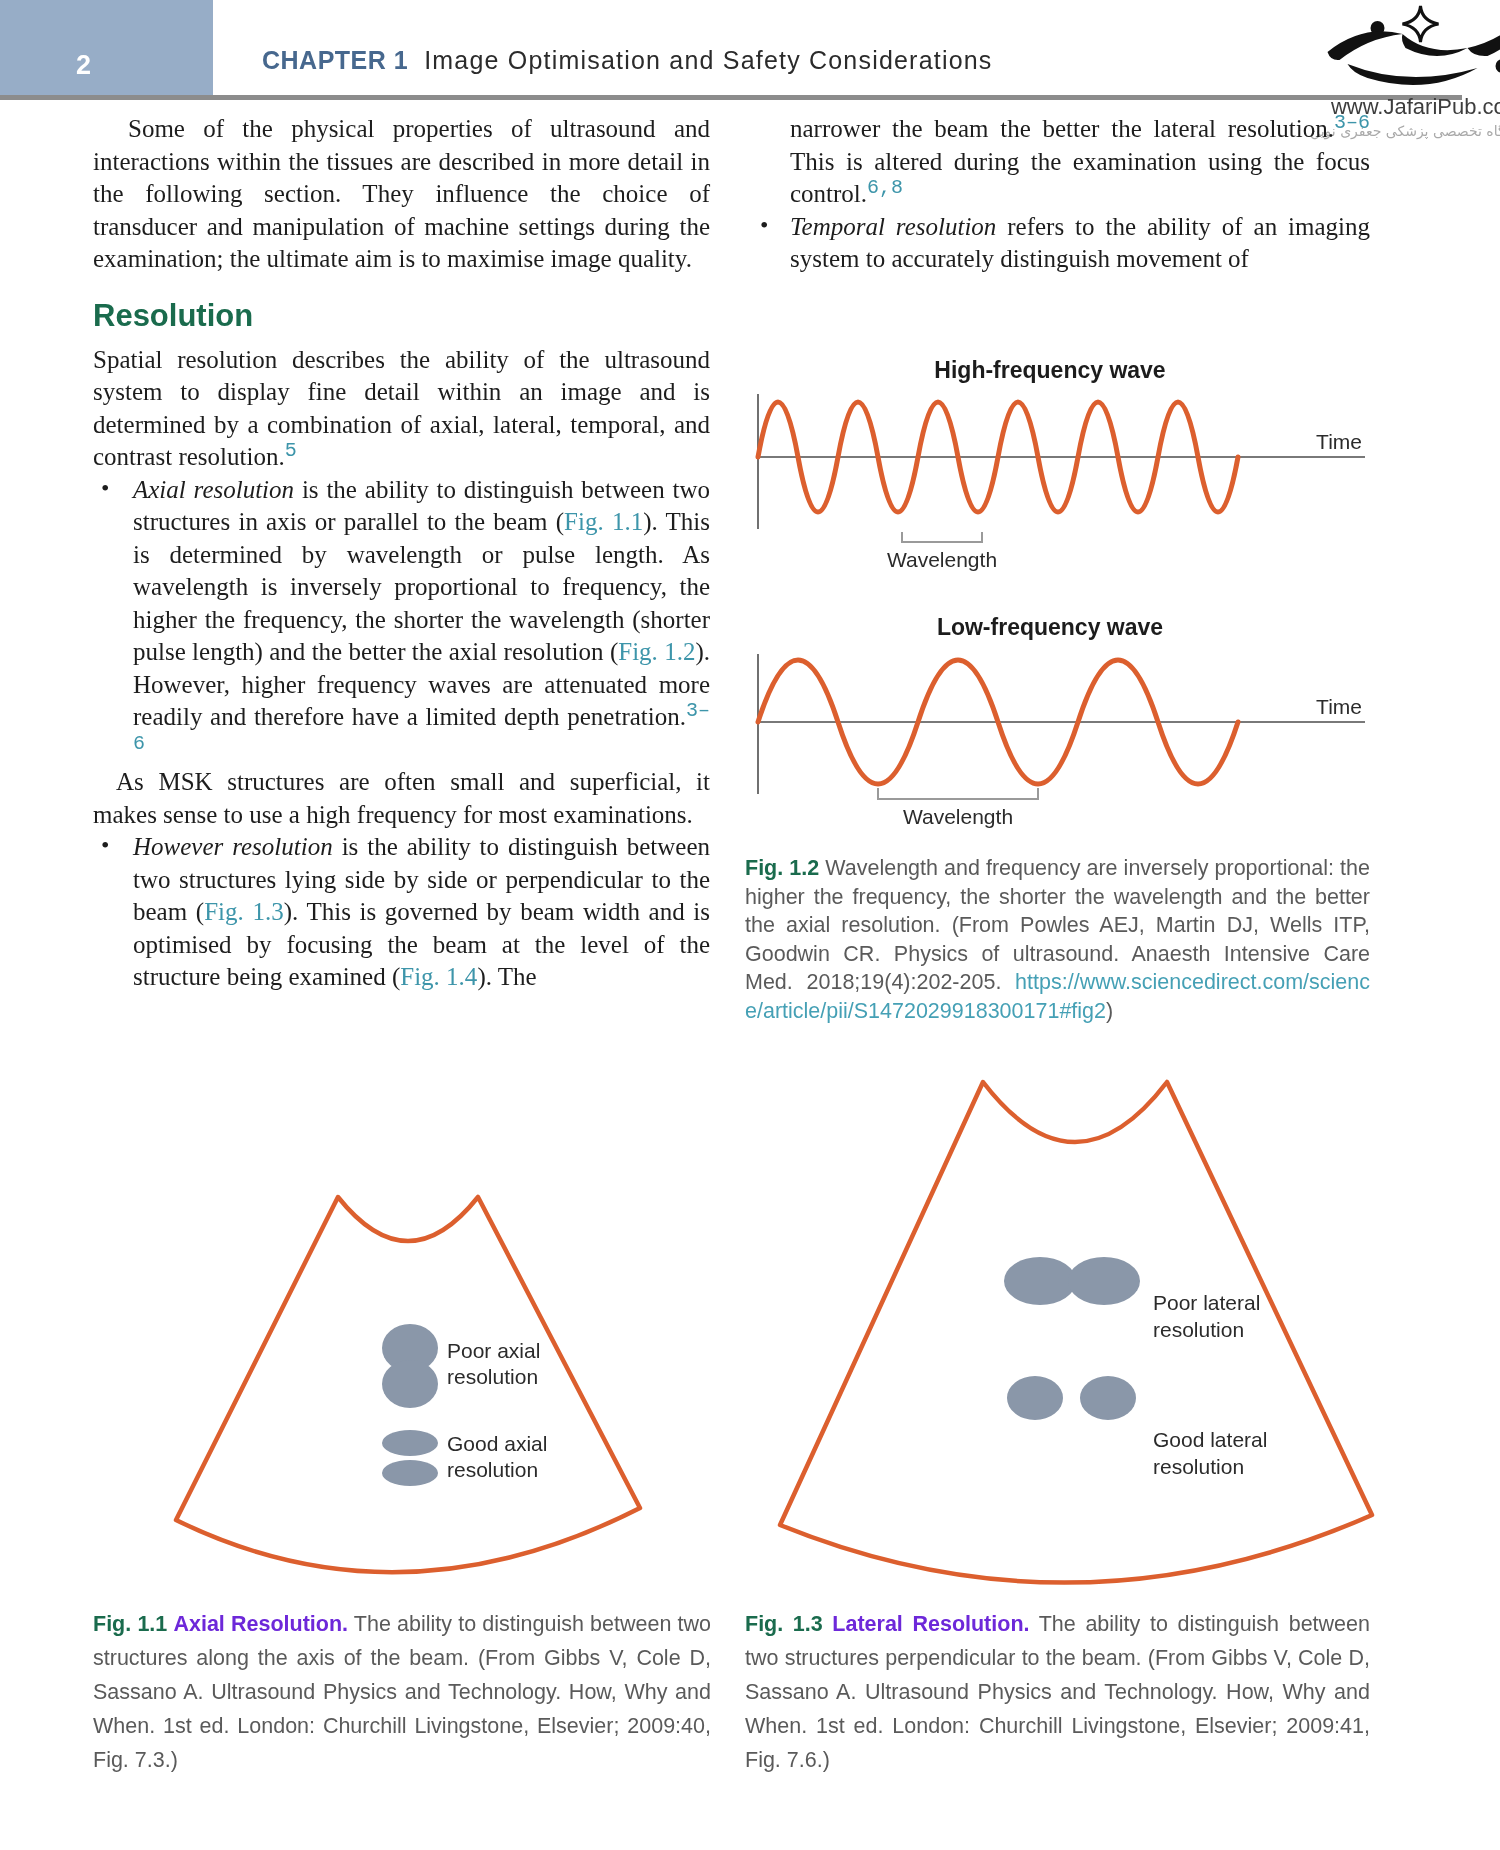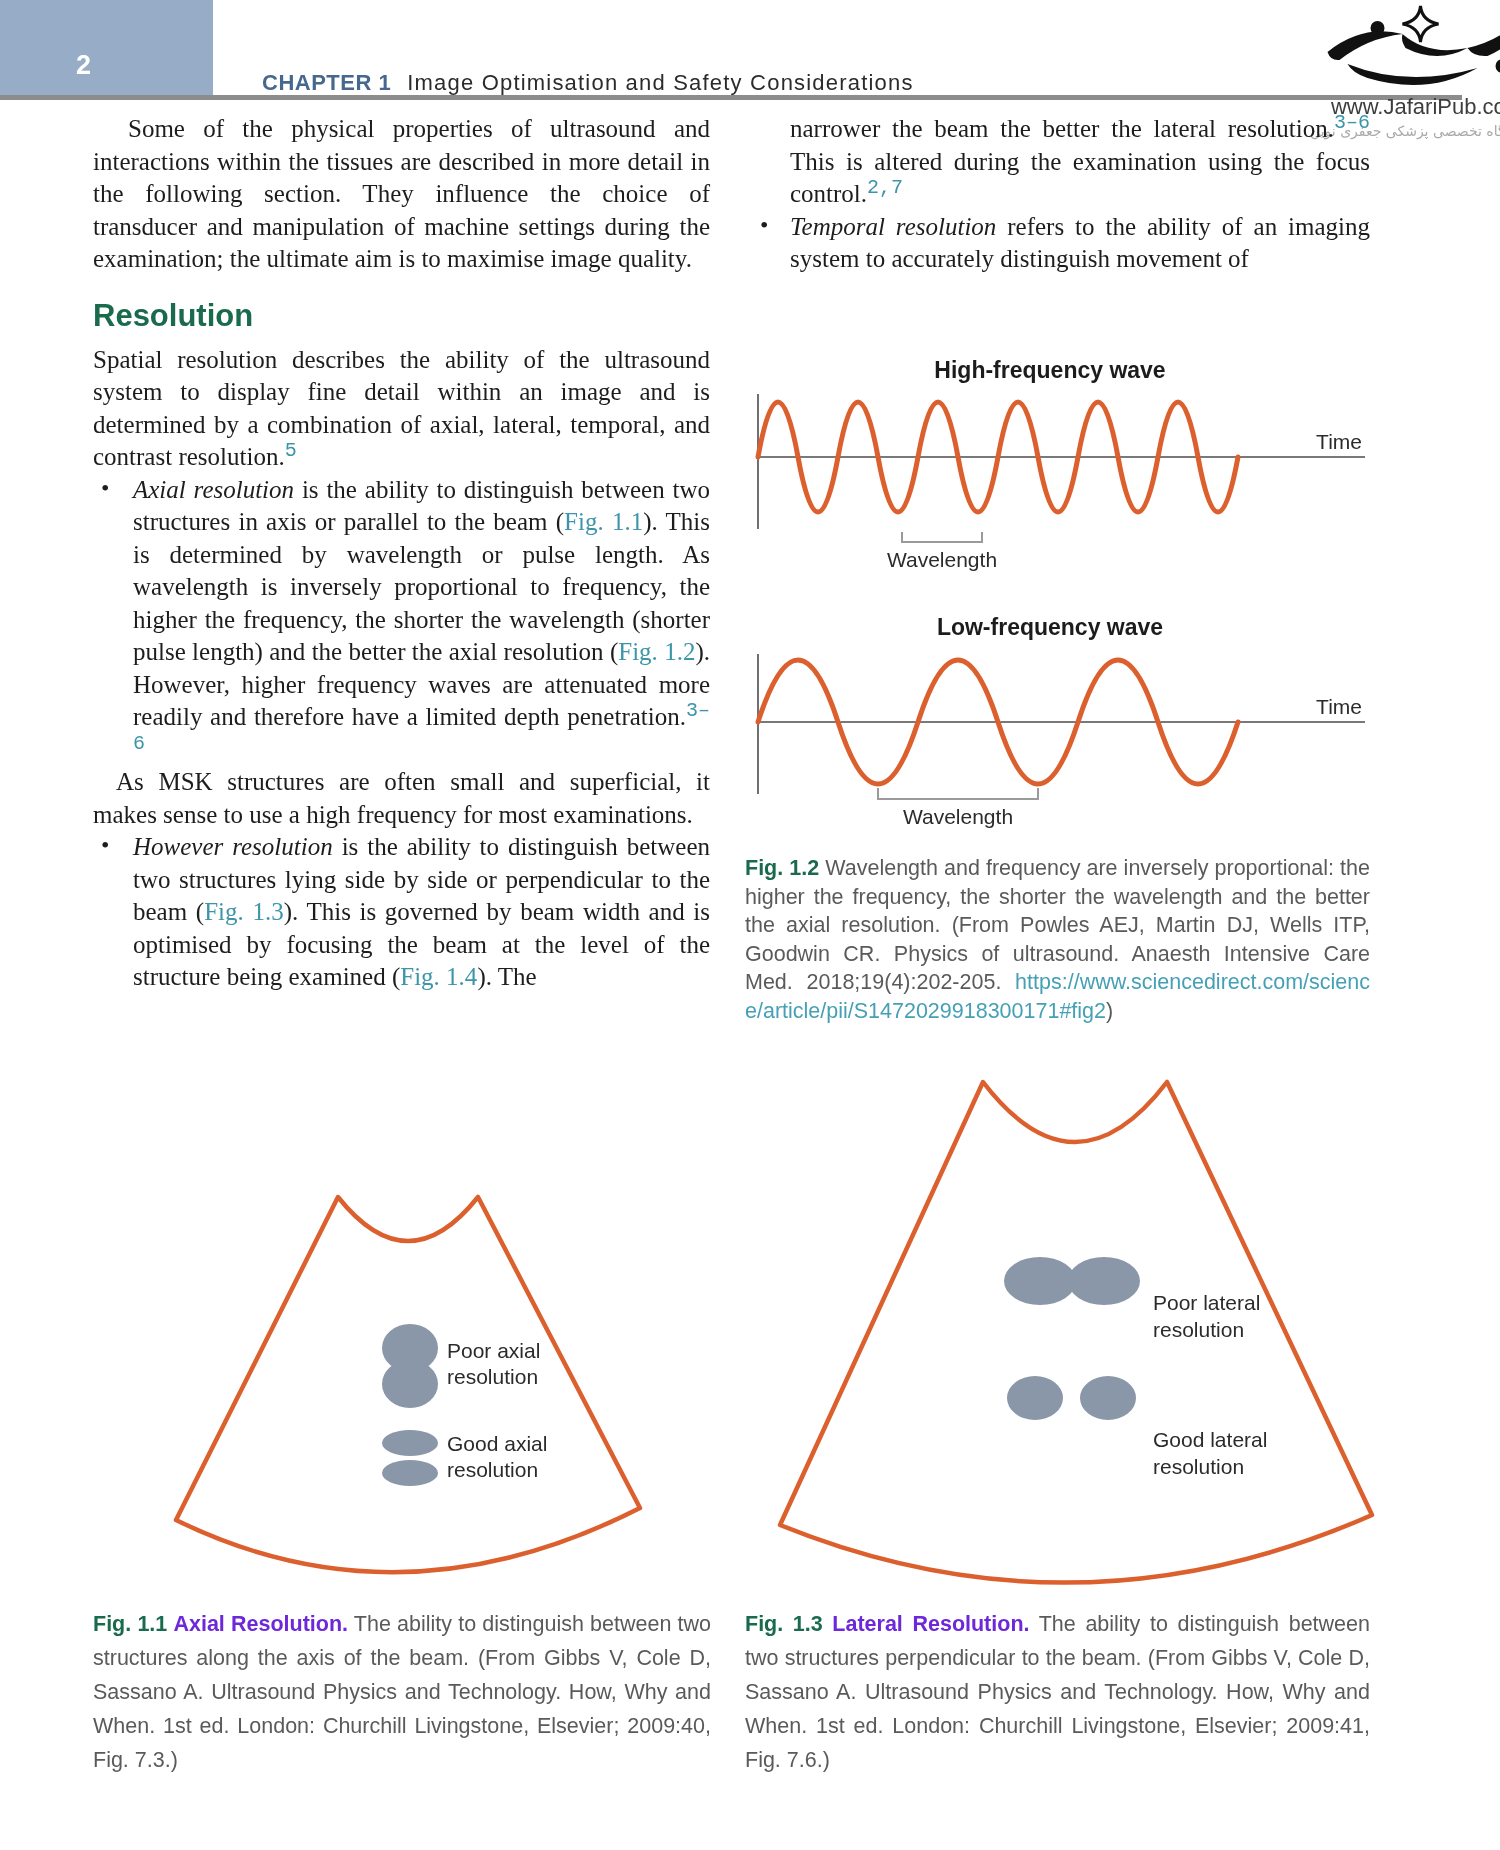--- a/index.html
+++ b/index.html
@@ -5,21 +5,21 @@
   html,body{margin:0;padding:0;background:#ffffff;}
   .page{position:relative;width:1500px;height:1850px;background:#fff;
         font-family:"Liberation Serif",serif;color:#1d1d1d;overflow:hidden;}
 
   
   .pagenum-box{position:absolute;left:0;top:0;width:213px;height:95px;background:#97adc7;}
   .pagenum-box span{position:absolute;left:76px;bottom:14px;color:#ffffff;
         font-family:"Liberation Sans",sans-serif;font-weight:bold;font-size:27px;}
   .header-rule{position:absolute;left:0;top:95px;width:1462px;height:5px;background:#8c8c8c;}
   .chapter-line{position:absolute;left:262px;top:46px;white-space:nowrap;
-        font-family:"Liberation Sans",sans-serif;font-size:22px;margin-top:24px;}
+        font-family:"Liberation Sans",sans-serif;font-size:25px;}
   .chapter-label{color:#47688e;font-weight:bold;letter-spacing:.5px;}
   .chapter-title{color:#2b2b2b;margin-left:16px;letter-spacing:1.2px;}
 
   
   .logo{position:absolute;left:1310px;top:4px;width:235px;text-align:center;
         font-family:"Liberation Sans",sans-serif;}
   .logo-url{font-size:22px;color:#3d3d3d;margin-top:0px;}
   .logo-tagline{font-family:"DejaVu Sans",sans-serif;font-size:14px;color:#a9a9a9;
         direction:rtl;text-align:left;margin-top:3px;padding-right:4px;white-space:nowrap;}
 
@@ -97,21 +97,21 @@
     <div class="bullet">
       <span class="ital">Axial resolution</span><span> is the ability to distinguish between two structures in axis or parallel to the beam (</span><span class="figref">Fig. 1.1</span><span>). This is determined by wavelength or pulse length. As wavelength is inversely proportional to frequency, the higher the frequency, the shorter the wavelength (shorter pulse length) and the better the axial resolution (</span><span class="figref">Fig. 1.2</span><span>). However, higher frequency waves are attenuated more readily and therefore have a limited depth penetration.</span><sup class="ref">3–6</sup>
     </div>
     <p class="para-msk">As MSK structures are often small and superficial, it makes sense to use a high frequency for most examinations.</p>
     <div class="bullet">
       <span class="ital">However resolution</span><span> is the ability to distinguish between two structures lying side by side or perpendicular to the beam (</span><span class="figref">Fig. 1.3</span><span>). This is governed by beam width and is optimised by focusing the beam at the level of the structure being examined (</span><span class="figref">Fig. 1.4</span><span>). The</span>
     </div>
   </div>
 
   <div class="col col-right">
-    <p class="cont"><span>narrower the beam the better the lateral resolution.</span><sup class="ref">3–6</sup><span> This is altered during the examination using the focus control.</span><sup class="ref">2,7</sup></p>
+    <p class="cont"><span>narrower the beam the better the lateral resolution.</span><sup class="ref">3–6</sup><span> This is altered during the examination using the focus control.</span><sup class="ref">6,8</sup></p>
     <div class="bullet">
       <span class="ital">Temporal resolution</span><span> refers to the ability of an imaging system to accurately distinguish movement of</span>
     </div>
 
     <div class="fig12">
       <svg width="625" height="480" viewBox="0 0 625 480">
 
         <text class="wave-title" x="305" y="24" text-anchor="middle">High-frequency wave</text>
         <line x1="13" y1="40" x2="13" y2="175" stroke="#4d4d4d" stroke-width="1.6"></line>
         <line x1="13" y1="103" x2="620" y2="103" stroke="#4d4d4d" stroke-width="1.6"></line>

